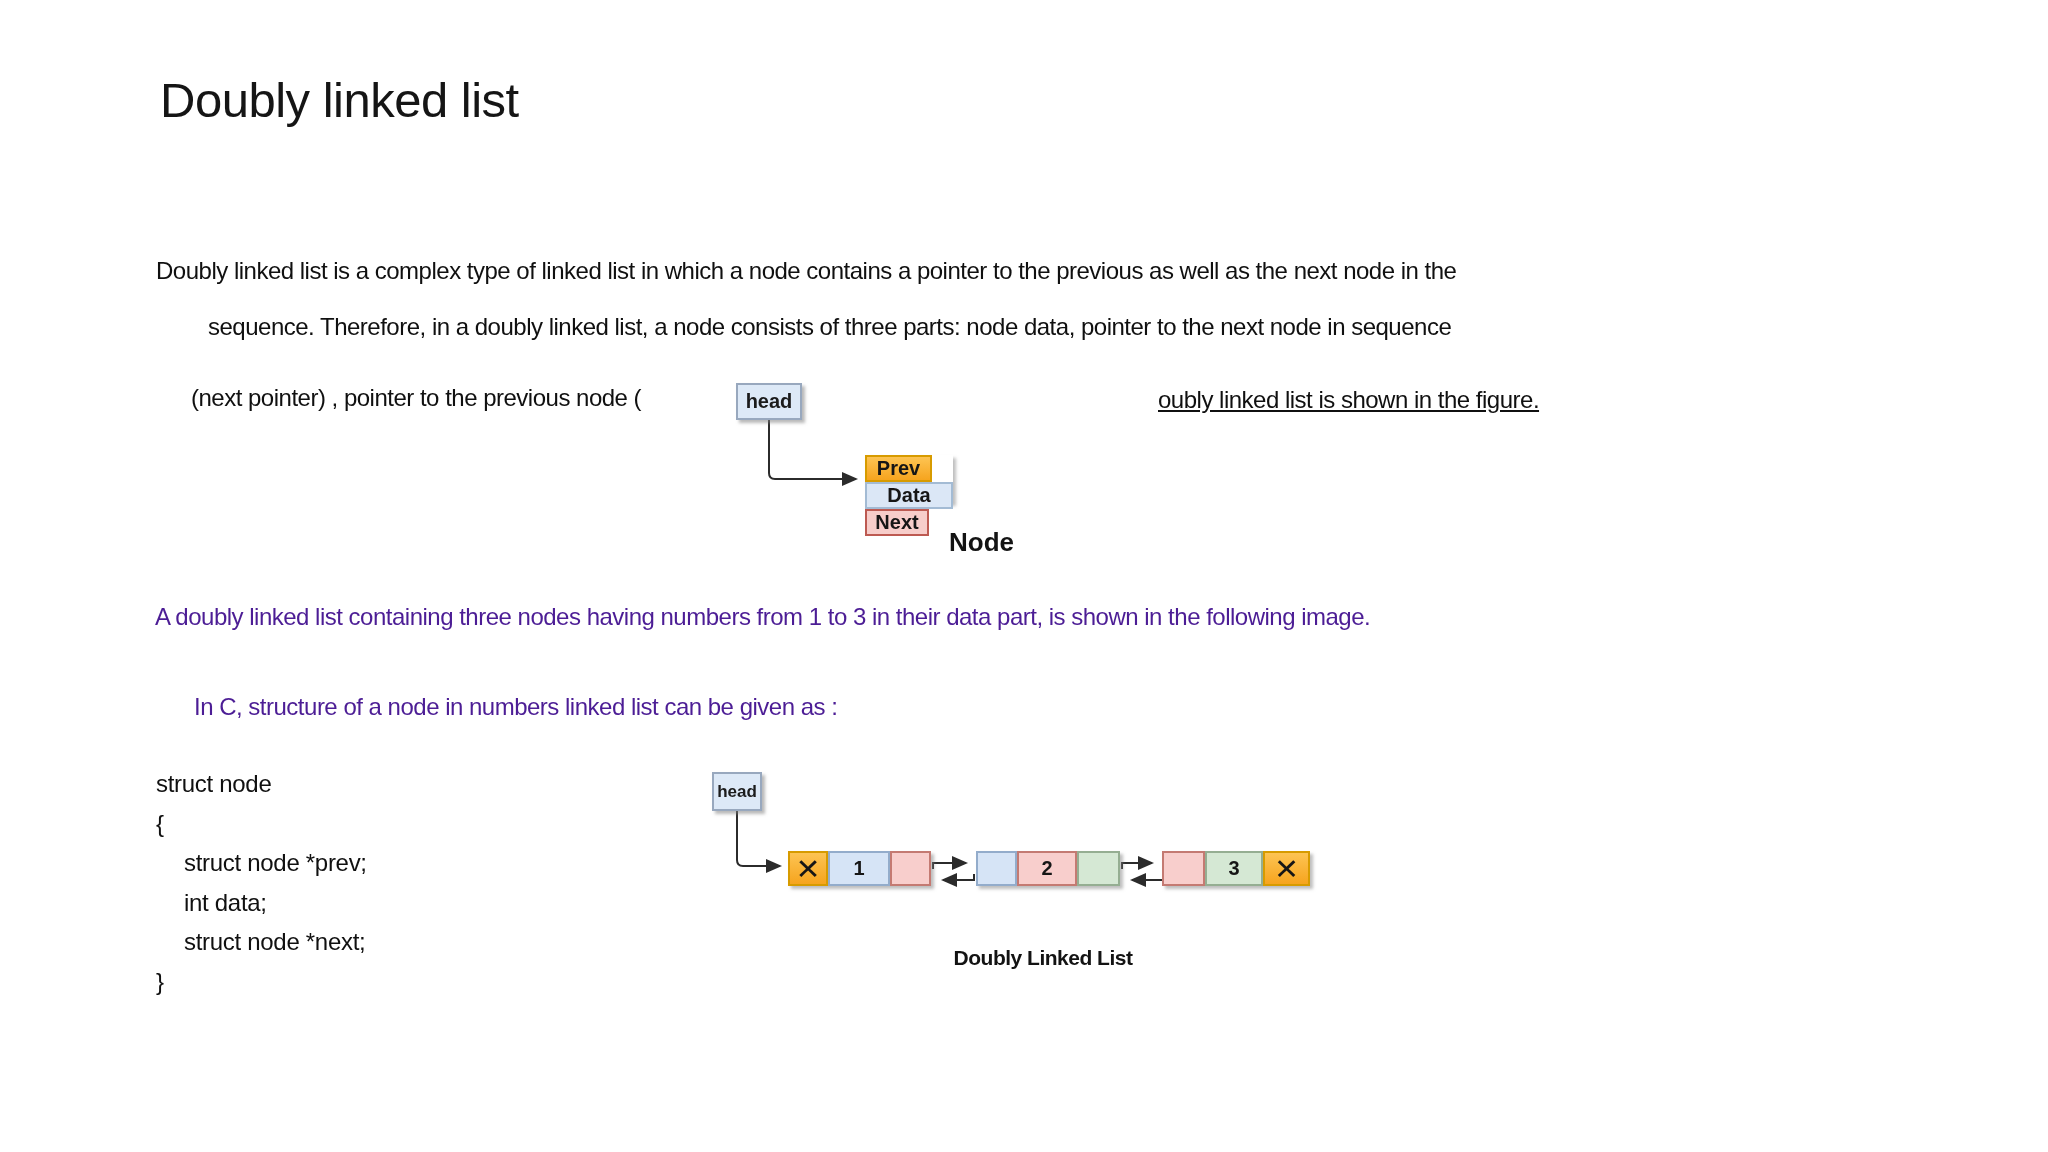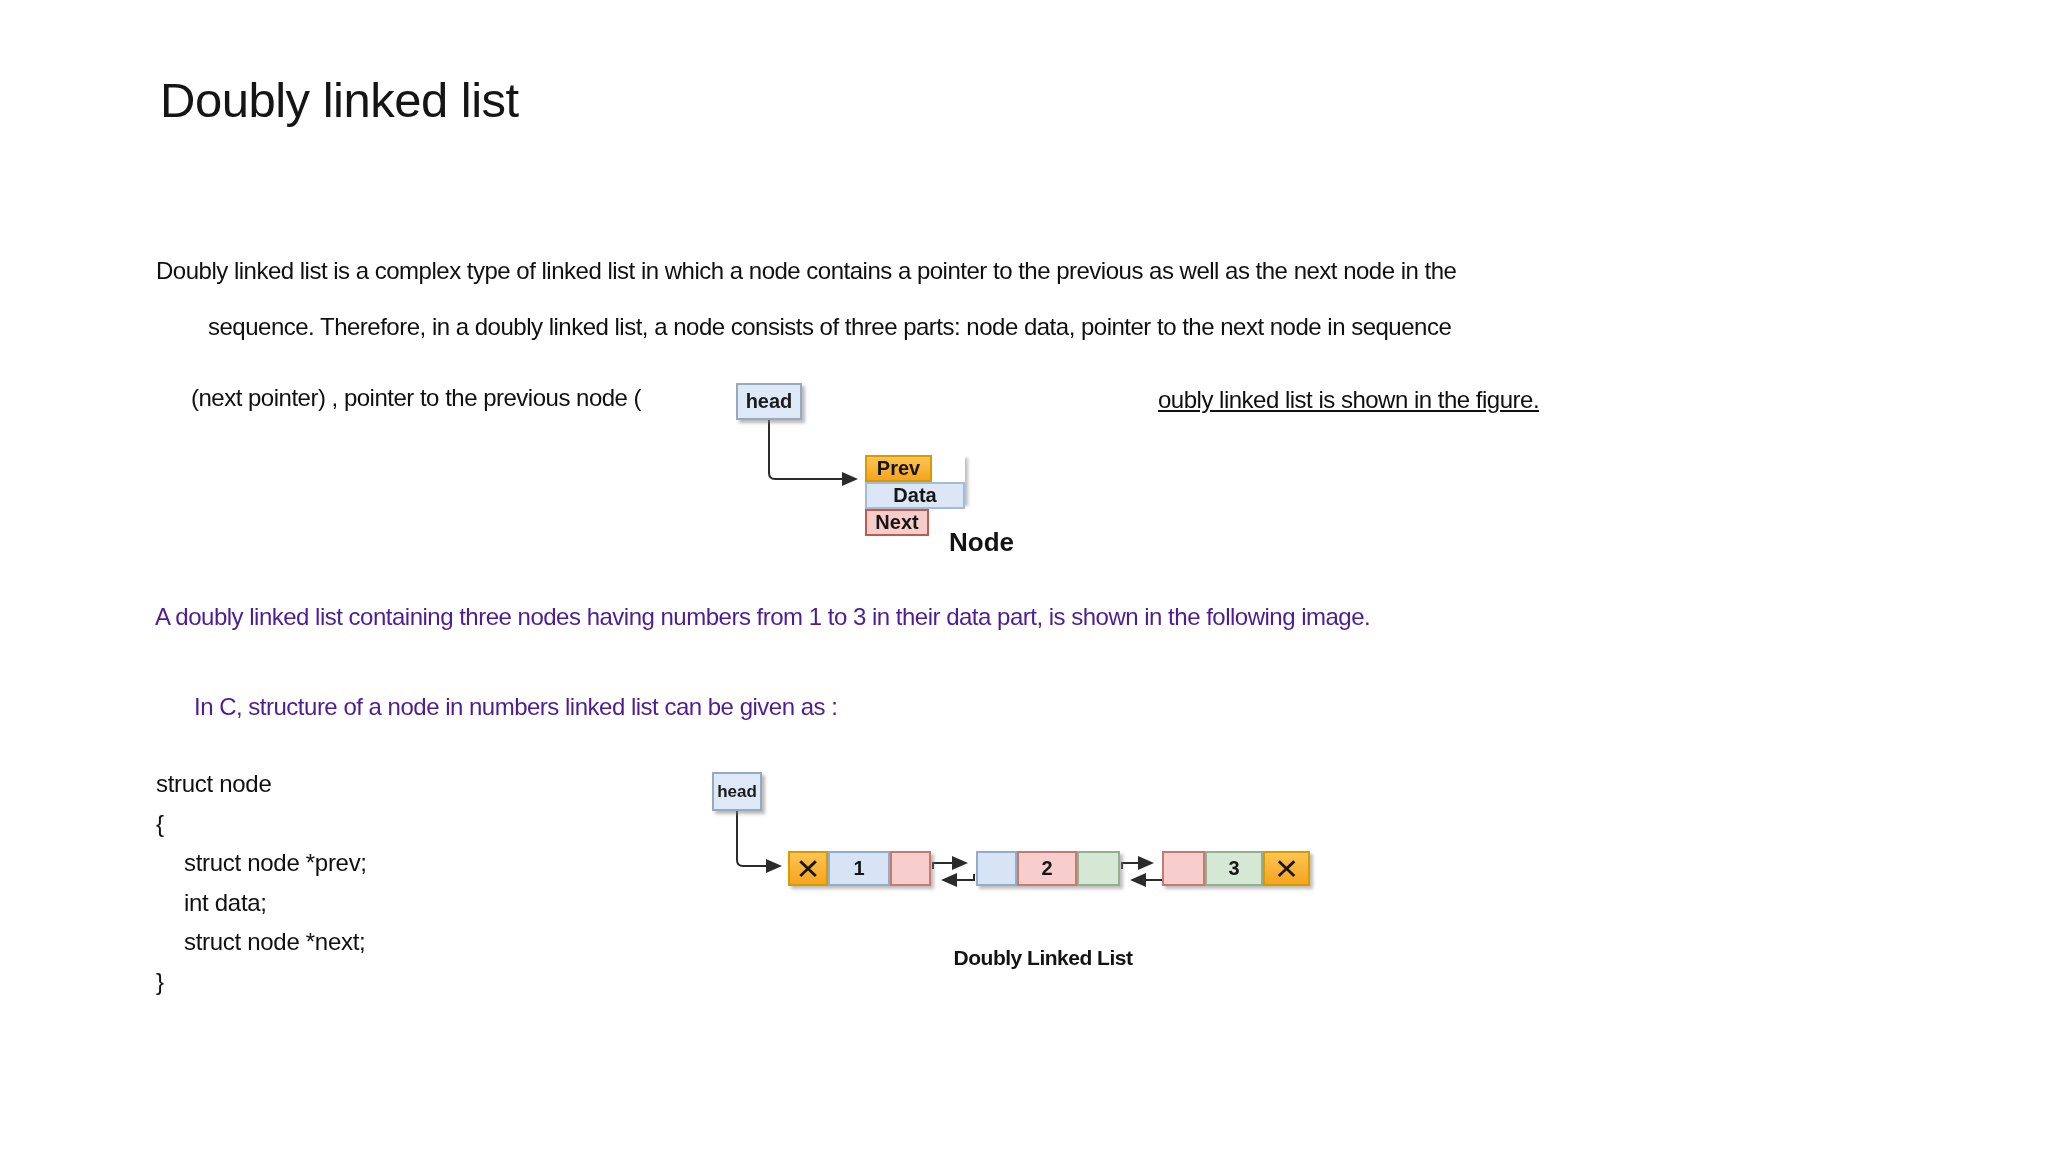--- a/index.html
+++ b/index.html
@@ -72,21 +72,21 @@
       </defs>
       <path d="M37,46 V99 Q37,105 43,105 H124" fill="none" stroke="#2b2b2b" stroke-width="2" marker-end="url(#ah1)"></path>
     </svg>
     <div class="headbox" style="left:4px; top:9px; width:66px; height:37px; font-size:20px;">
       <span>head</span>
     </div>
     <div class="nrow" style="left:133px; top:81px; height:48px;flex-direction:column;">
       <div class="ncell cell-orange" style="width:67px; height:48px; font-size:20px;">
         <span>Prev</span>
       </div>
-      <div class="ncell cell-blue-light" style="width:100px; height:48px; font-size:20px;">
+      <div class="ncell cell-blue-light" style="width:88px; height:48px; font-size:20px;">
         <span>Data</span>
       </div>
       <div class="ncell cell-pink-soft" style="width:64px; height:48px; font-size:20px;">
         <span>Next</span>
       </div>
     </div>
     <div class="figcap" style="left:133px; top:153px; width:233px; font-size:26px;">Node</div>
   </div>
 
   <div class="sentence" style="left:155px; top:602px;">A doubly linked list containing three nodes having numbers from 1 to 3 in their data part, is shown in the following image.</div>

